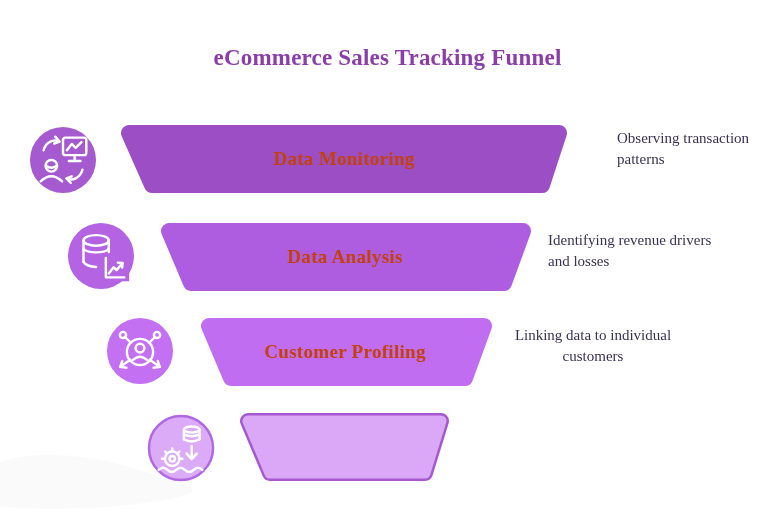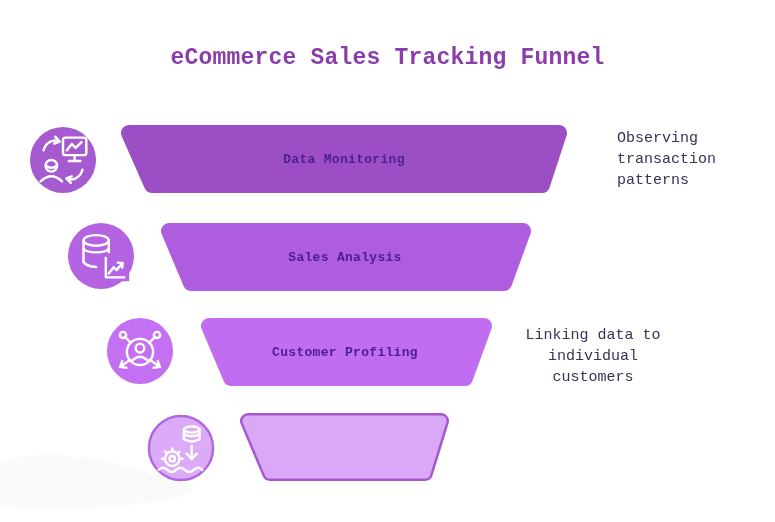--- a/index.html
+++ b/index.html
@@ -1,27 +1,27 @@
 <!DOCTYPE html>
 <html><head>
 <meta charset="utf-8">
 <style>
   html,body{margin:0;padding:0;background:#ffffff;}
   .canvas{
     position:relative;width:775px;height:513px;background:#ffffff;
-    overflow:hidden;font-family:Liberation Mono, monospace;
+    overflow:hidden;font-family:Liberation Serif, serif;
   }
   .bg-layer{position:absolute;left:0;top:0;}
   .page-title{
     position:absolute;left:0;top:45px;width:775px;text-align:center;
     font-size:23px;font-weight:bold;color:#8b3dab;letter-spacing:.2px;
   }
   .stage-label{
     position:absolute;transform:translate(-50%,-50%);
-    color:#4c1d95;font-size:13px;font-weight:bold;letter-spacing:.3px;
+    color:#c2410c;font-size:19px;font-weight:bold;letter-spacing:.3px;
     white-space:nowrap;text-align:center;
   }
   .lbl-1{left:344px;top:159px;}
   .lbl-2{left:345px;top:257px;}
   .lbl-3{left:345px;top:352px;text-align:center;}
   .lbl-4{left:343px;top:447px;}
   .stage-desc{
     position:absolute;color:#3a3153;font-size:15px;line-height:21px;
   }
   .desc-1{left:592px;top:128px;width:170px;margin-left:25px;}
@@ -105,19 +105,20 @@
     <path class="glyph" d="M38,26 Q46,30.5 54,26"></path>
     <path class="glyph" d="M46,33 L46,45.5"></path>
     <polyline class="glyph" points="40.8,40.8 46,46.5 51.2,40.8"></polyline>
     <circle class="glyph" cx="26" cy="46" r="7.5"></circle>
     <circle class="glyph" cx="26" cy="46" r="2.8"></circle>
     <path class="glyph" d="M26,38.5 L26,35.5 M31.3,40.7 L33.4,38.6 M33.5,46 L36.5,46 M18.6,38.6 L20.7,40.7 M15.5,46 L18.5,46"></path>
     <path class="glyph" d="M12,57.5 q4.5,-4.5 9,0 t9,0 t9,0 t9,0 t9,0"></path>
   </svg>
 
   <div class="stage-label lbl-1">Data Monitoring</div>
-  <div class="stage-label lbl-2">Sales Analysis</div>
+  <div class="stage-label lbl-2">Data Analysis</div>
   <div class="stage-label lbl-3">Customer Profiling</div>
 
   <div class="stage-desc desc-1">Observing transaction patterns</div>
+  <div class="stage-desc desc-2">Identifying revenue drivers and losses</div>
   <div class="stage-desc desc-3">Linking data to individual customers</div>
 
 </div>
 
 </body></html>

